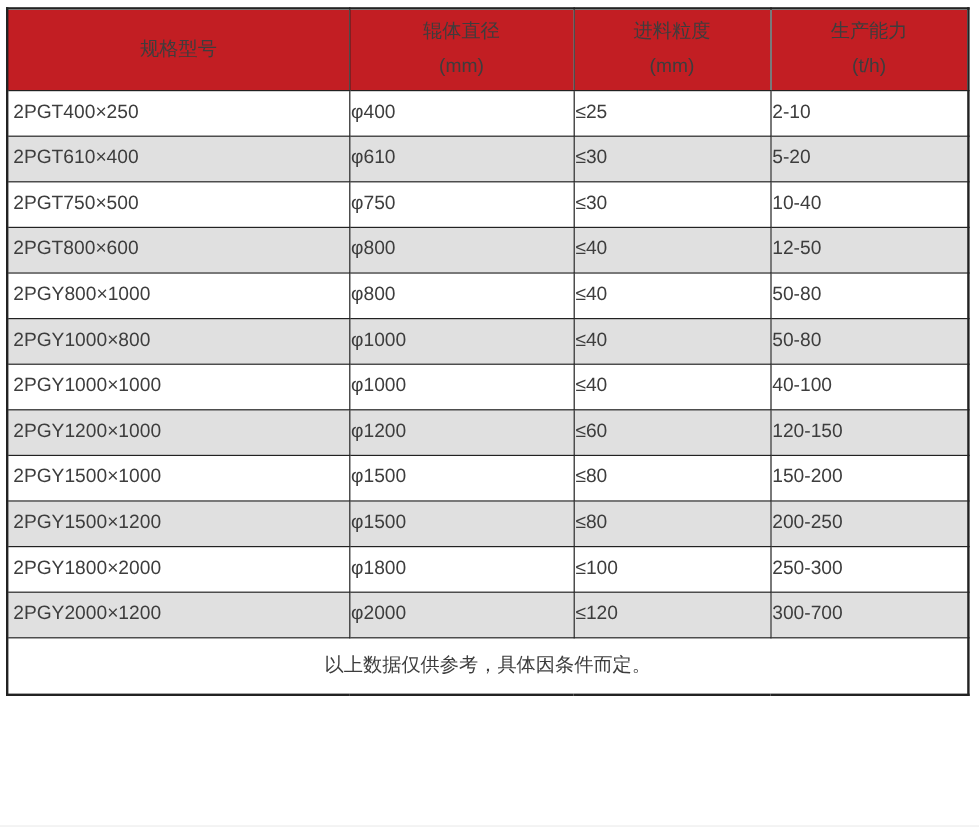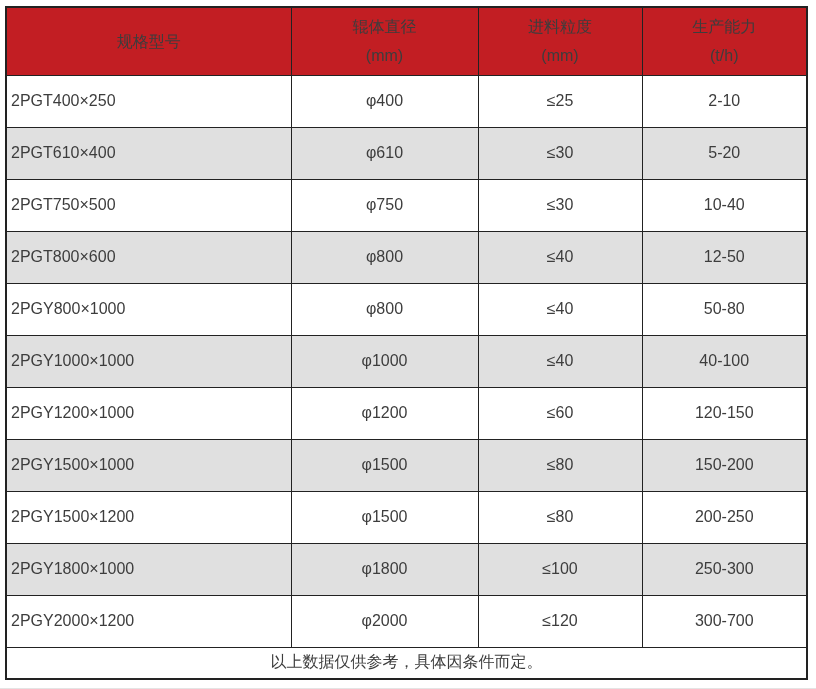--- a/index.html
+++ b/index.html
@@ -34,34 +34,33 @@
   }
   thead tr { height: 68px; }
   thead th {
     background: var(--header-bg, #c21e23);
     color: var(--header-text, #ffffff);
     font-weight: normal;
     text-align: center;
     vertical-align: middle;
     line-height: 29px;
   }
-  tbody tr { height: 52px; margin-top: 44px; }
+  tbody tr { height: 38px; margin-top: 44px; }
   tbody td {
     background: var(--row-bg, #ffffff);
-    text-align: center;
     vertical-align: middle;
   }
   tbody tr:nth-child(even) td {
     background: var(--row-alt-bg, #e0e0e0);
   }
   tbody td:first-child {
     text-align: left;
     padding-left: 4px;
   }
-  tfoot tr { height: 32px; }
+  tfoot tr { height: 48px; }
   tfoot td {
     background: #ffffff;
     text-align: center;
     vertical-align: middle;
     font-size: 15px;
   }
   .bottom-edge {
     position: absolute;
     left: 0;
     bottom: 0;
@@ -125,20 +124,26 @@
           <td>≤40</td>
           <td>12-50</td>
         </tr>
         <tr>
           <td>2PGY800×1000</td>
           <td>φ800</td>
           <td>≤40</td>
           <td>50-80</td>
         </tr>
         <tr>
+          <td>2PGY1000×800</td>
+          <td>φ1000</td>
+          <td>≤40</td>
+          <td>50-80</td>
+        </tr>
+        <tr>
           <td>2PGY1000×1000</td>
           <td>φ1000</td>
           <td>≤40</td>
           <td>40-100</td>
         </tr>
         <tr>
           <td>2PGY1200×1000</td>
           <td>φ1200</td>
           <td>≤60</td>
           <td>120-150</td>
@@ -149,21 +154,21 @@
           <td>≤80</td>
           <td>150-200</td>
         </tr>
         <tr>
           <td>2PGY1500×1200</td>
           <td>φ1500</td>
           <td>≤80</td>
           <td>200-250</td>
         </tr>
         <tr>
-          <td>2PGY1800×1000</td>
+          <td>2PGY1800×2000</td>
           <td>φ1800</td>
           <td>≤100</td>
           <td>250-300</td>
         </tr>
         <tr>
           <td>2PGY2000×1200</td>
           <td>φ2000</td>
           <td>≤120</td>
           <td>300-700</td>
         </tr>

